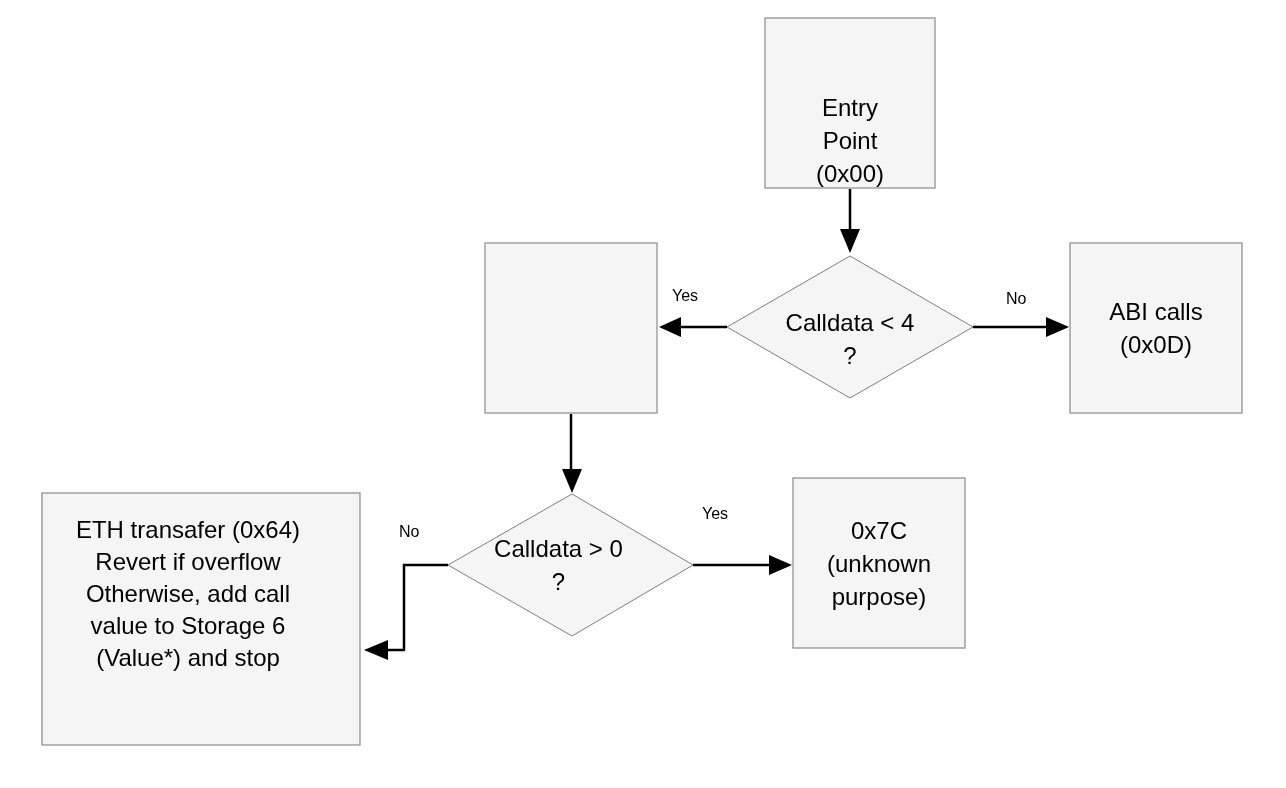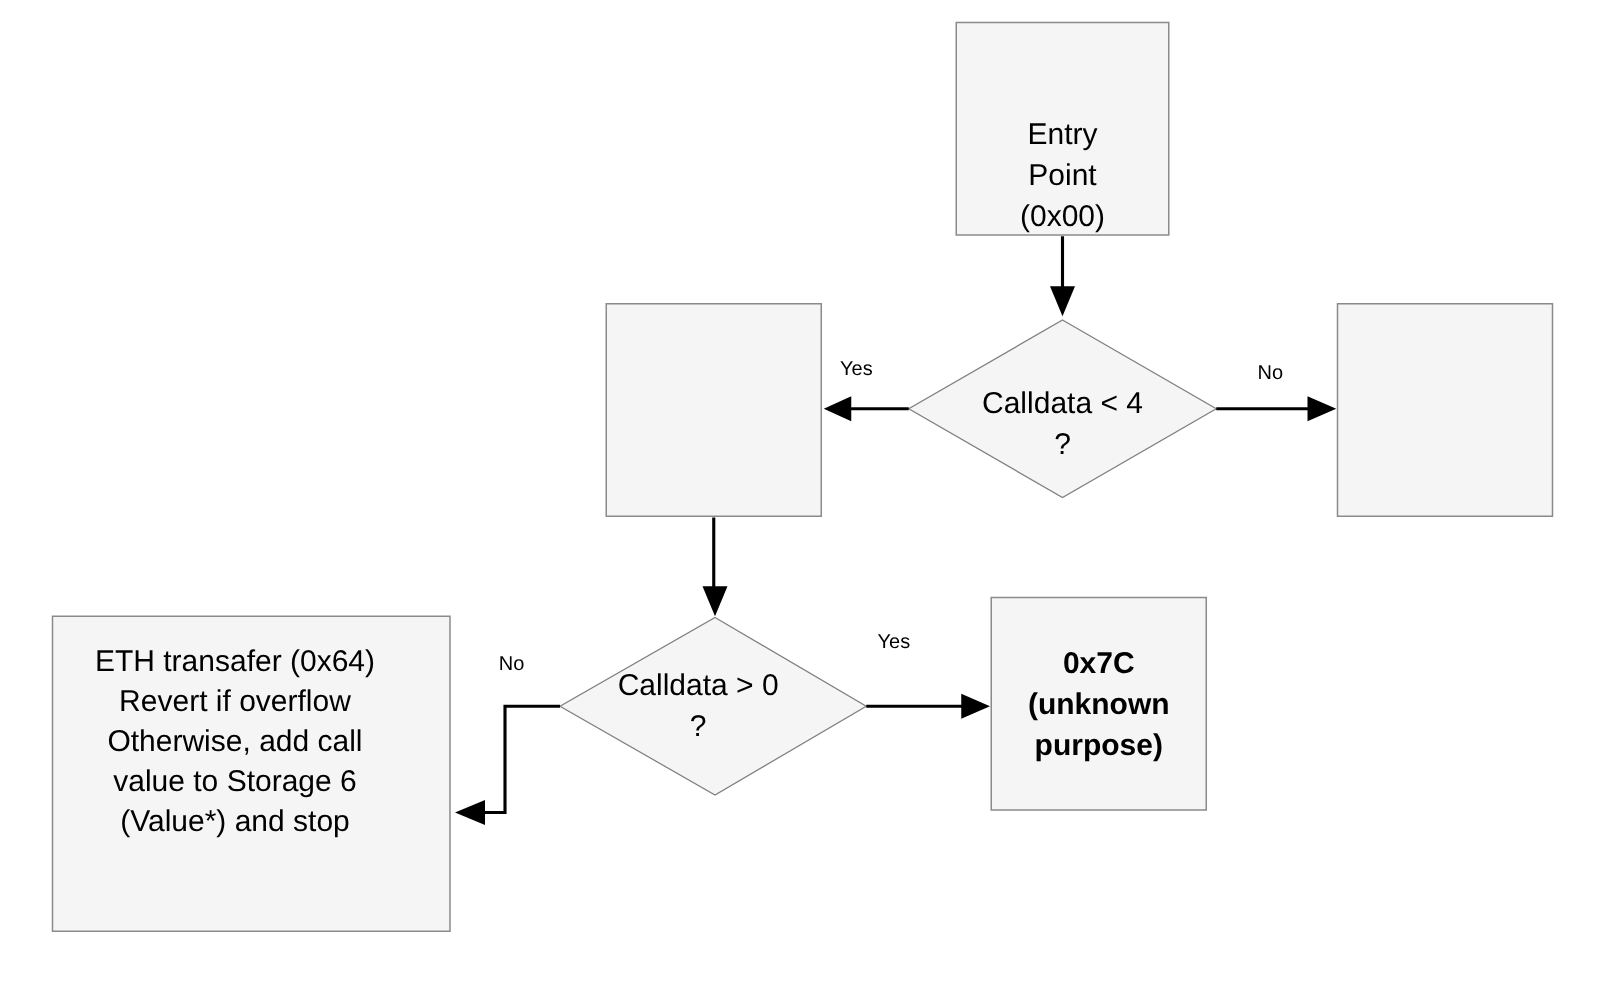--- a/index.html
+++ b/index.html
@@ -97,22 +97,24 @@
 
     <polyline class="flow-line" points="448,565 404,565 404,650 386,650"></polyline>
     <polygon class="flow-head" points="364,650 388,640 388,660"></polygon>
   </svg>
 
   <div class="node-label" style="left:765px; top:18px; width:170px; height:170px;margin-top:37px;">Entry
 Point
 (0x00)</div>
 
 
+  <div class="node-label" style="left:1070px; top:243px; width:172px; height:170px;">ABI calls
+(0x0D)</div>
 
-  <div class="node-label" style="left:793px; top:478px; width:172px; height:170px;font-weight:bold;">0x7C
+  <div class="node-label" style="left:793px; top:478px; width:172px; height:170px;">0x7C
 (unknown
 purpose)</div>
 
   <div class="node-label big" style="left:42px; top:468px; width:292px; height:252px;">ETH transafer (0x64)
 Revert if overflow
 Otherwise, add call
 value to Storage 6
 (Value*) and stop</div>
 
   <div class="node-label" style="left:727px; top:268px; width:246px; height:142px;">Calldata &lt; 4

